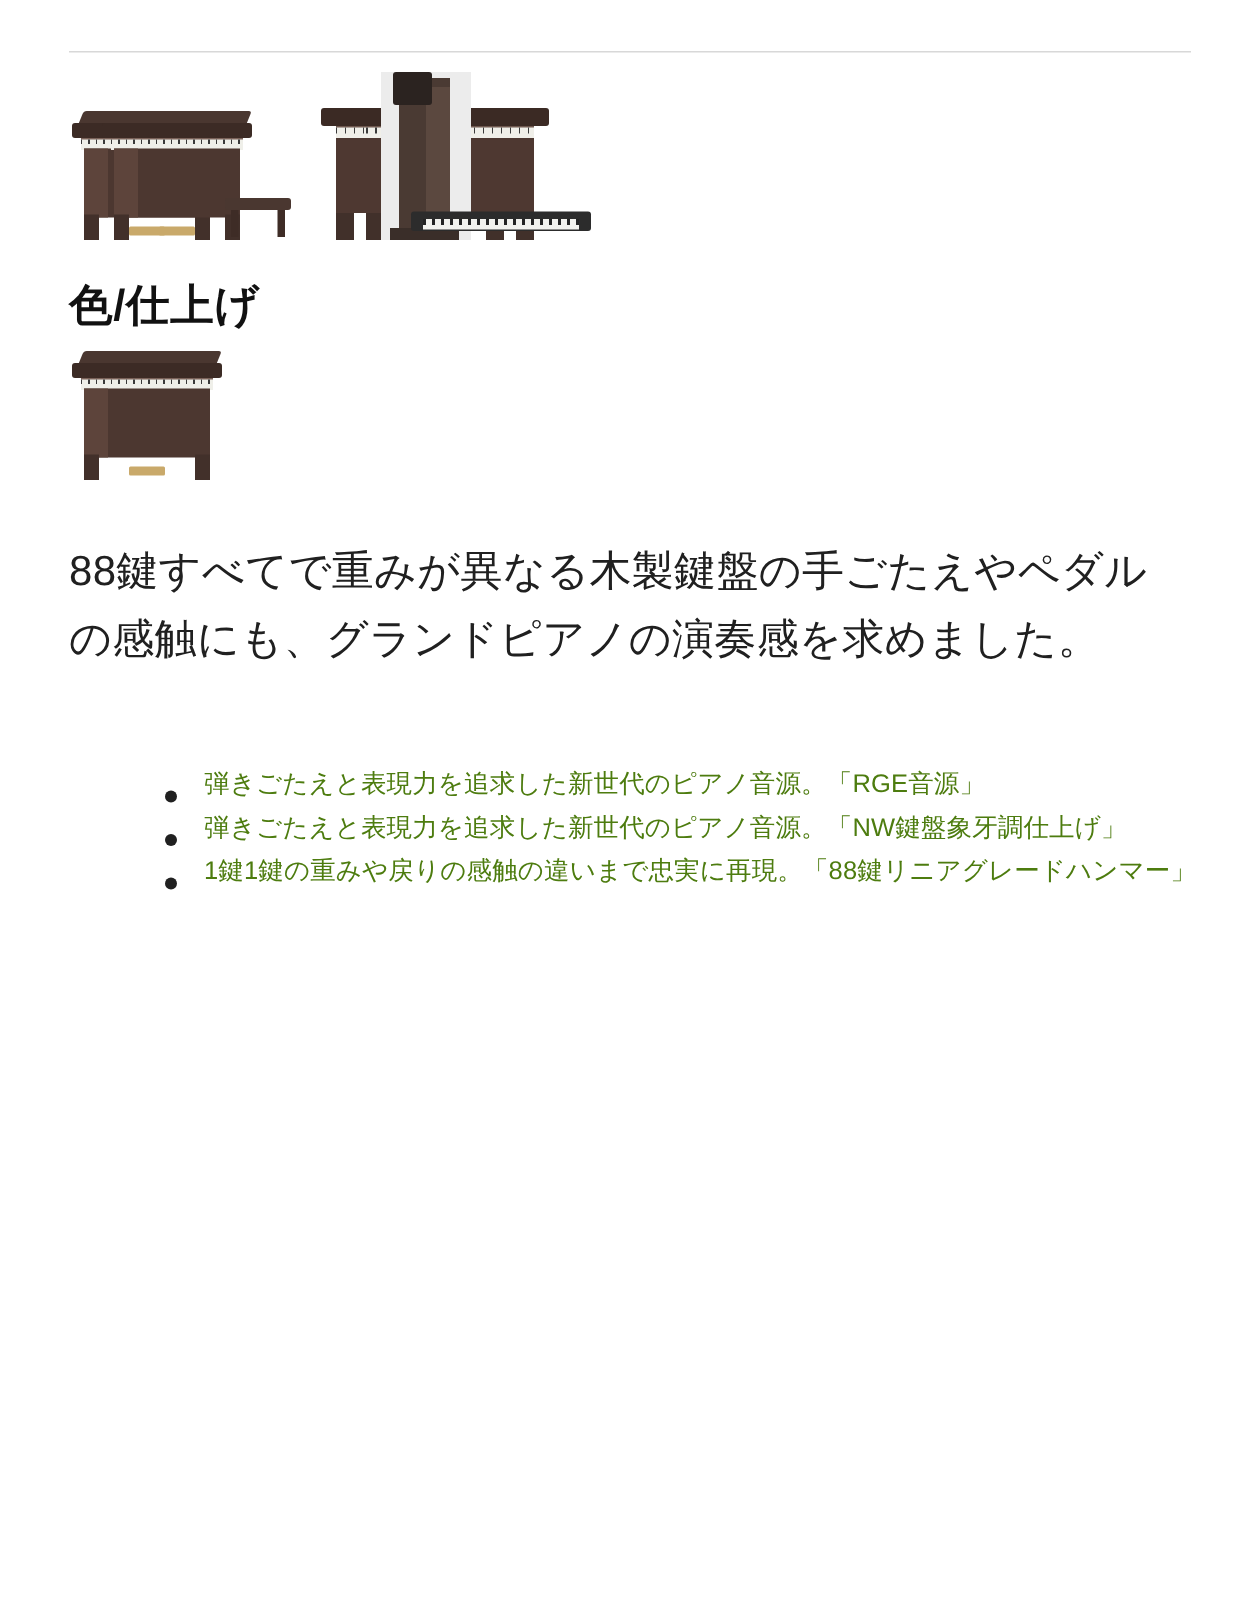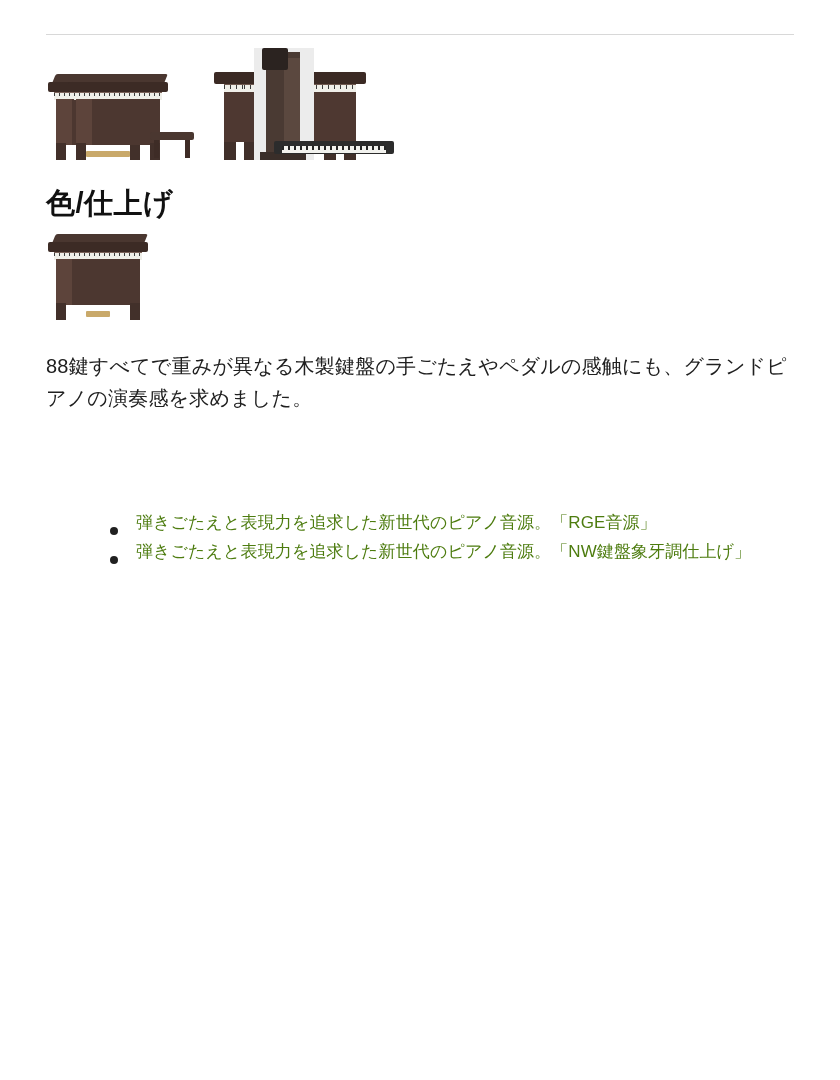--- a/index.html
+++ b/index.html
@@ -194,21 +194,21 @@
     width: 120px;
     height: 96px;
   }
 
   
   .lead {
     position: absolute;
     left: 46px;
     top: 330px;
     width: 742px;
-    font-size: 20px;
+    font-size: 28px;
     line-height: 1.62;
     color: #202020;
     letter-spacing: 0.2px;
   }
   .features {
     position: absolute;
     left: 94px;
     top: 510px;
     width: 700px;
     margin: 0;
@@ -332,15 +332,16 @@
         <div class="legR"></div>
       </div>
     </div>
   </div>
 
   <p class="lead">88鍵すべてで重みが異なる木製鍵盤の手ごたえやペダルの感触にも、グランドピアノの演奏感を求めました。</p>
 
   <ul class="features">
     <li>弾きごたえと表現力を追求した新世代のピアノ音源。「RGE音源」</li>
     <li>弾きごたえと表現力を追求した新世代のピアノ音源。「NW鍵盤象牙調仕上げ」</li>
+    <li>1鍵1鍵の重みや戻りの感触の違いまで忠実に再現。「88鍵リニアグレードハンマー」</li>
   </ul>
 
 </div>
 
 </body></html>

